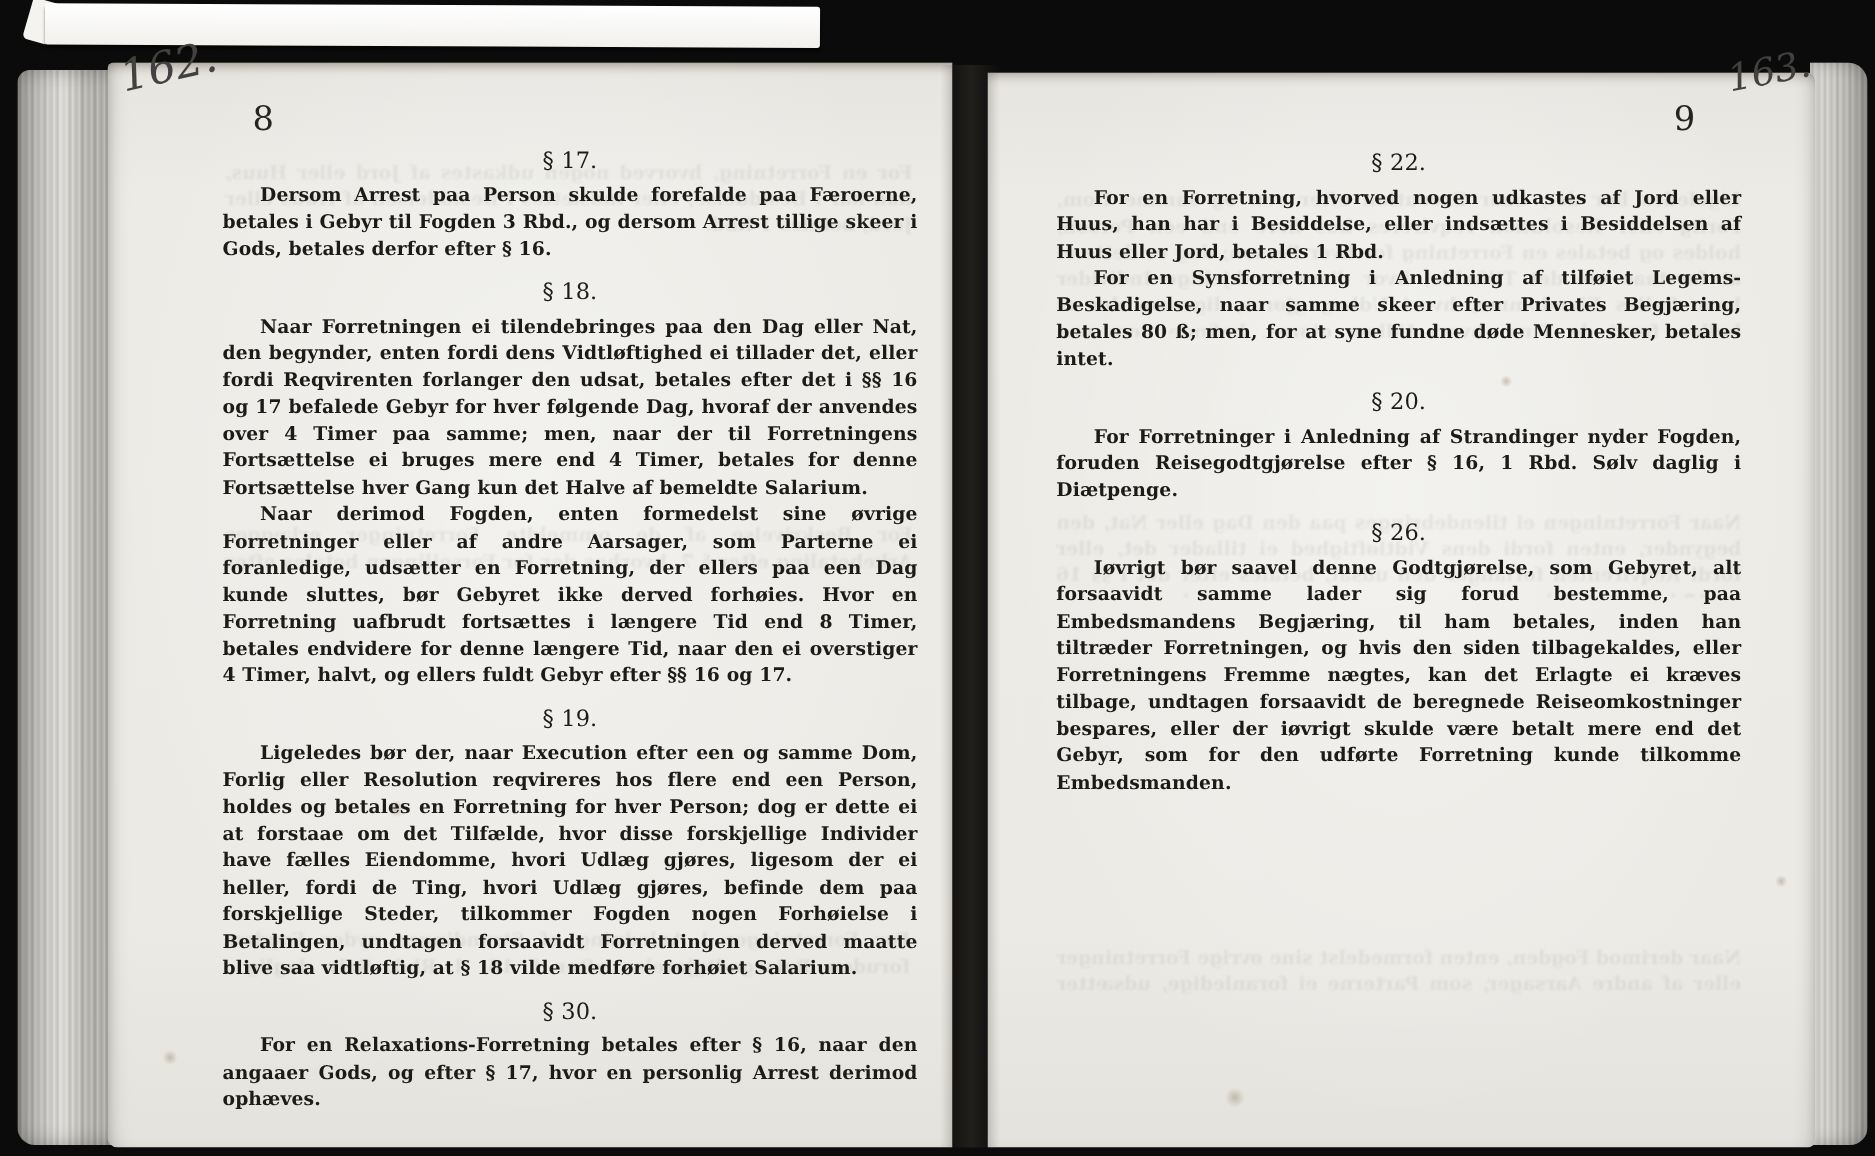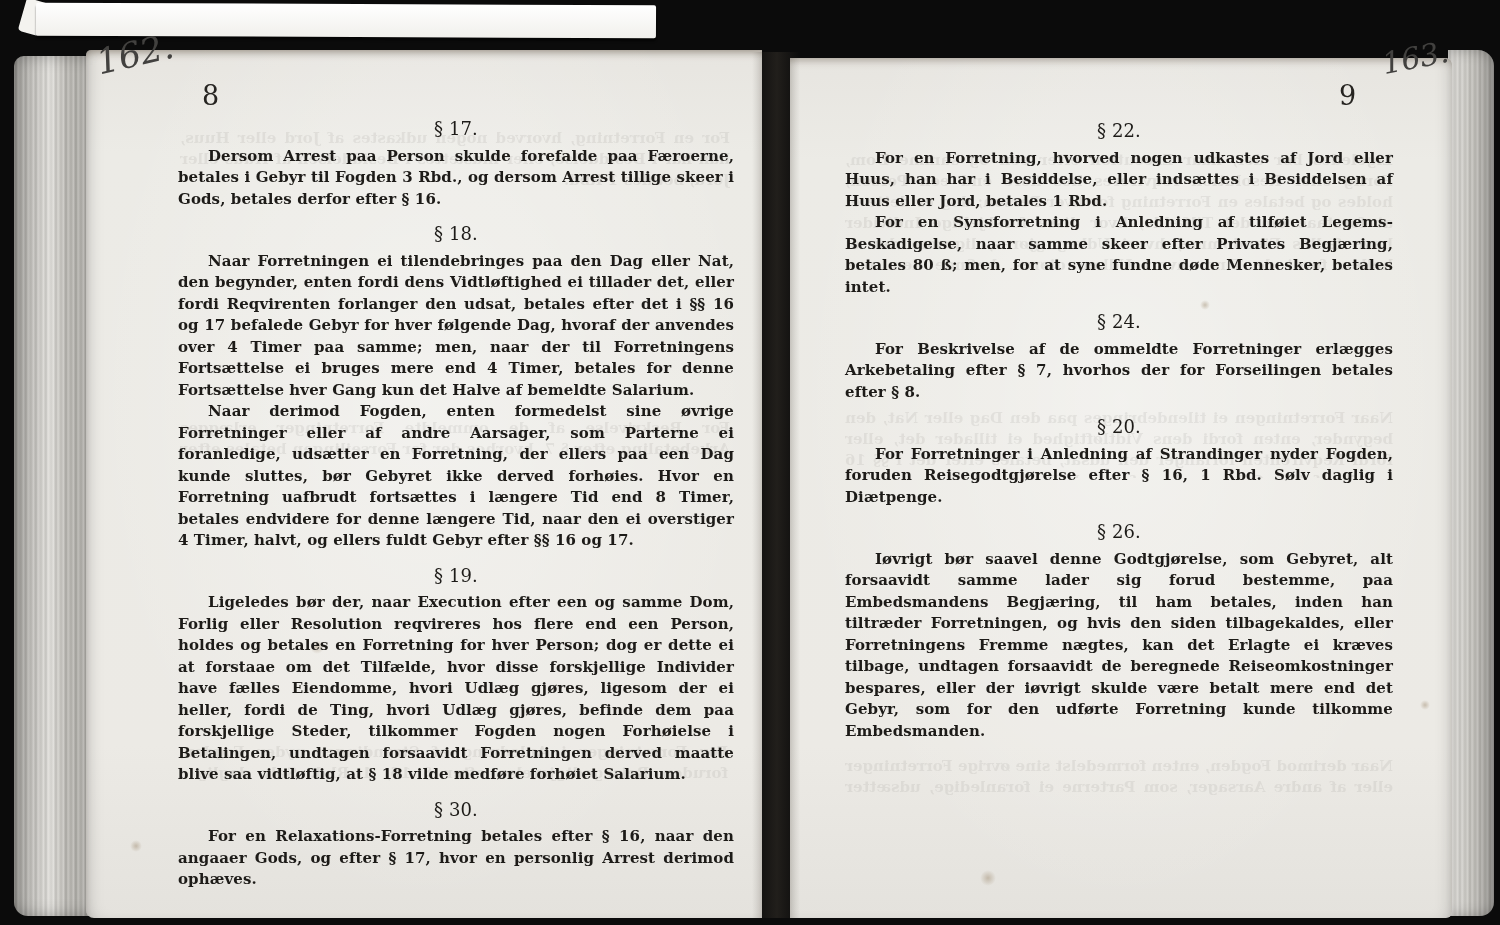--- a/index.html
+++ b/index.html
@@ -186,24 +186,20 @@
 
   <div class="text-col text-col-right">
     <div class="section">
       <div class="section-heading">§ 22.</div>
       <p class="para">For en Forretning, hvorved nogen udkastes af Jord eller Huus, han har i Besiddelse, eller indsættes i Besiddelsen af Huus eller Jord, betales 1 Rbd.</p>
     </div>
     <div class="section">
       <p class="para">For en Synsforretning i Anledning af tilføiet Legems-Beskadigelse, naar samme skeer efter Privates Begjæring, betales 80 ß; men, for at syne fundne døde Mennesker, betales intet.</p>
     </div>
     <div class="section">
-      <div class="section-heading">§ 24.</div>
-      <p class="para">For Beskrivelse af de ommeldte Forretninger erlægges Arkebetaling efter § 7, hvorhos der for Forseilingen betales efter § 8.</p>
-    </div>
-    <div class="section">
       <div class="section-heading">§ 20.</div>
       <p class="para">For Forretninger i Anledning af Strandinger nyder Fogden, foruden Reisegodtgjørelse efter § 16, 1 Rbd. Sølv daglig i Diætpenge.</p>
     </div>
     <div class="section">
       <div class="section-heading">§ 26.</div>
       <p class="para">Iøvrigt bør saavel denne Godtgjørelse, som Gebyret, alt forsaavidt samme lader sig forud bestemme, paa Embedsmandens Begjæring, til ham betales, inden han tiltræder Forretningen, og hvis den siden tilbagekaldes, eller Forretningens Fremme nægtes, kan det Erlagte ei kræves tilbage, undtagen forsaavidt de beregnede Reiseomkostninger bespares, eller der iøvrigt skulde være betalt mere end det Gebyr, som for den udførte Forretning kunde tilkomme Embedsmanden.</p>
     </div>
 
   </div>
 

